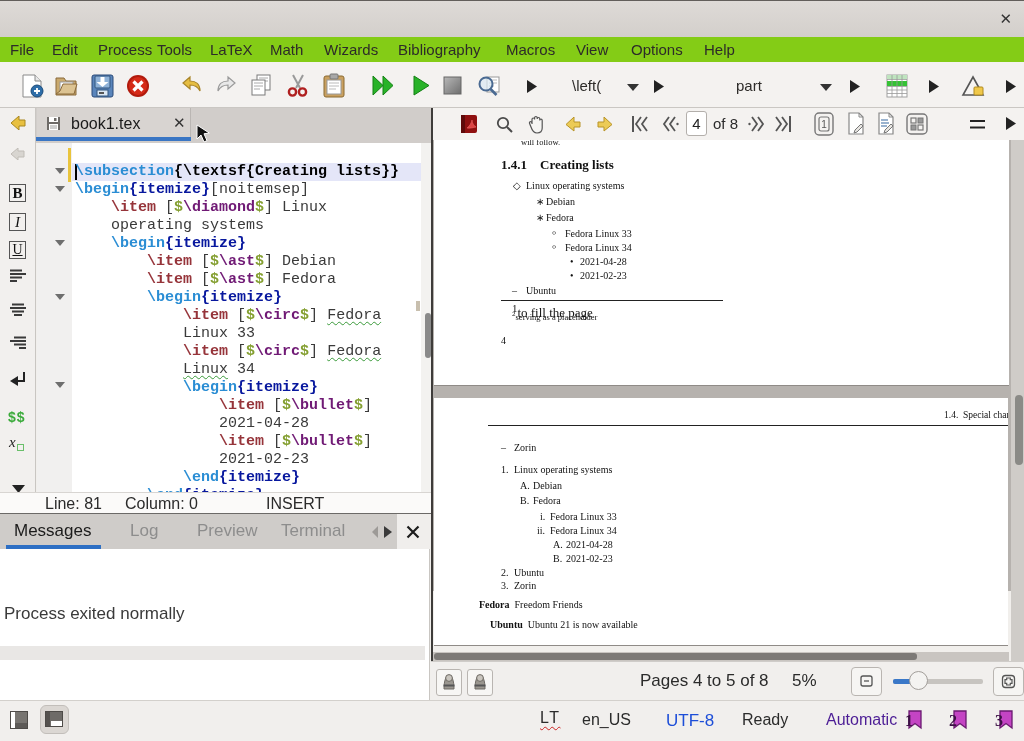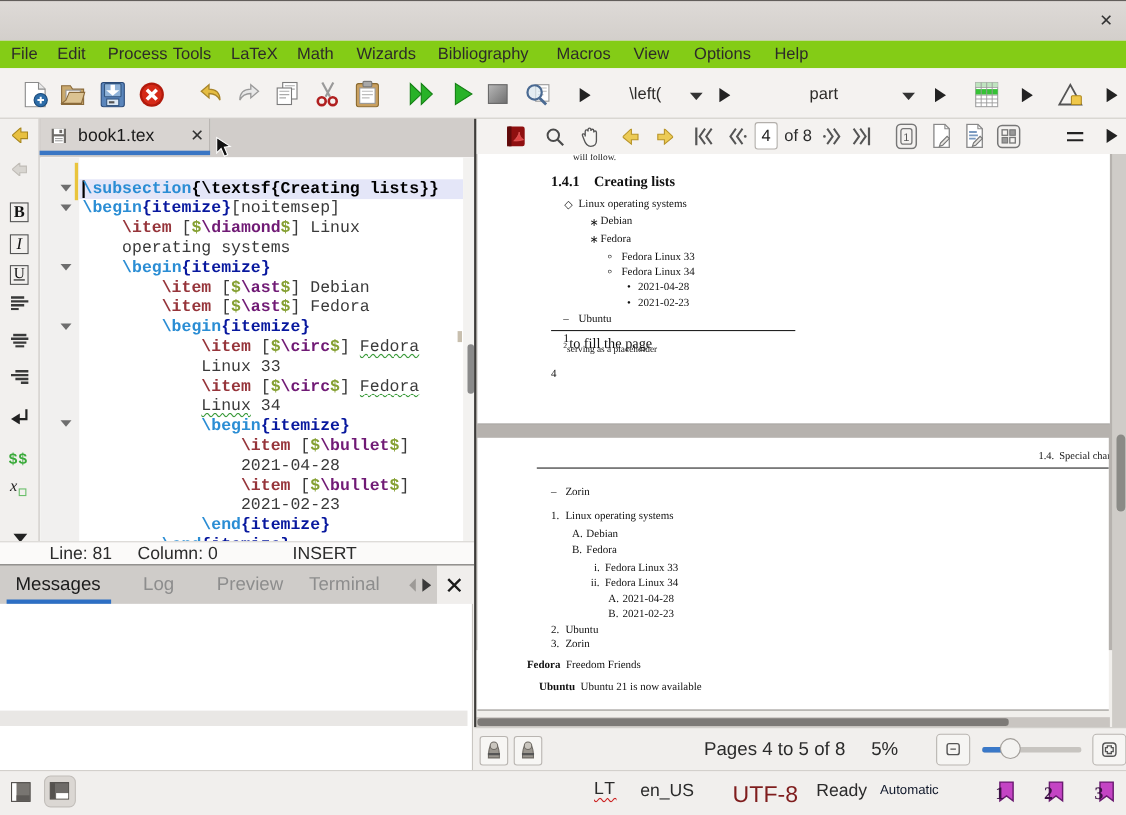--- a/index.html
+++ b/index.html
@@ -252,20 +252,21 @@
     <span style="left:266px">INSERT</span>
   </div>
 <div id="msgtabs" class="abs">
     <span style="left:14px;color:#1b1b1b">Messages</span>
     <span style="left:130px">Log</span>
     <span style="left:197px">Preview</span>
     <span style="left:281px">Terminal</span>
     <div style="position:absolute;left:6px;top:31px;width:95px;height:4px;background:#2d6fc4"></div>
   </div>
 <div id="msgbody" class="abs">
+<div class="abs" style="left:4px;top:55px;font-size:17px;color:#3a3a3a">Process exited normally</div>
 <div class="abs" style="left:0;top:97px;width:425px;height:14px;background:#e9e7e5"></div>
 </div>
 <div id="pdfbar" class="abs">
 <svg class="ico" style="left:26px;top:6px" width="20" height="20">
       <rect x="2" y="1" width="16" height="18" rx="2" fill="#8f1010"></rect>
       <rect x="2" y="1" width="4" height="18" fill="#5f0a0a"></rect>
       <path d="M8 14c2-1 5-6 5-8 0 3 2 6 4 7-2 .5-6 1.5-9 1z" fill="#d44" stroke="#e66" stroke-width=".6"></path>
     </svg>
 <svg class="ico" style="left:63px;top:8px" width="18" height="18">
       <circle cx="7" cy="7" r="5.2" fill="none" stroke="#4a4a4a" stroke-width="1.8"></circle>
@@ -425,23 +426,23 @@
       <rect x="5" y="12" width="12" height="5" fill="#5d5a57"></rect>
     </svg>
 <div class="abs" style="left:40px;top:4px;width:29px;height:29px;background:#dbd7d3;border:1px solid #c2beba;border-radius:6px"></div>
 <svg class="ico" style="left:45px;top:10px" width="18" height="16">
       <rect x="0.5" y="0.5" width="17" height="15" fill="#6e6b68" stroke="#4e4b48"></rect>
       <rect x="1" y="1" width="4" height="14" fill="#55524f"></rect>
       <rect x="6" y="10" width="11" height="5" fill="#fff"></rect>
     </svg>
 <div class="abs" style="left:540px;top:8px;font-size:16px;letter-spacing:1.5px;color:#2b2b2b;text-decoration:underline;text-decoration-style:wavy;text-decoration-color:#cc2222;text-decoration-thickness:1px;text-underline-offset:3px">LT</div>
 <div class="abs" style="left:582px;top:10px;font-size:16px;color:#2b2b2b">en_US</div>
-<div class="abs" style="left:666px;top:10px;font-size:21px;color:#7f1d1d">UTF-8</div>
+<div class="abs" style="left:666px;top:10px;font-size:17px;color:#1d4ed8">UTF-8</div>
 <div class="abs" style="left:742px;top:10px;font-size:16px;color:#2b2b2b">Ready</div>
-<div class="abs" style="left:800px;top:10px;font-size:12px;color:#0f172a">Automatic</div>
+<div class="abs" style="left:826px;top:10px;font-size:16px;color:#4c1d95">Automatic</div>
 <svg class="ico" style="left:902px;top:6px" width="22" height="26">
       <path d="M7 4h12v17l-6-4.5L7 21z" fill="#c444c4" stroke="#6a1a70" stroke-width="1.3"></path>
       <text x="3" y="19" font-size="16" font-weight="bold" fill="#3c1045" font-family="Liberation Serif">1</text>
     </svg>
 <svg class="ico" style="left:947px;top:6px" width="22" height="26">
       <path d="M7 4h12v17l-6-4.5L7 21z" fill="#c444c4" stroke="#6a1a70" stroke-width="1.3"></path>
       <text x="2" y="19" font-size="16" font-weight="bold" fill="#3c1045" font-family="Liberation Serif">2</text>
     </svg>
 <svg class="ico" style="left:993px;top:6px" width="22" height="26">
       <path d="M7 4h12v17l-6-4.5L7 21z" fill="#c444c4" stroke="#6a1a70" stroke-width="1.3"></path>

